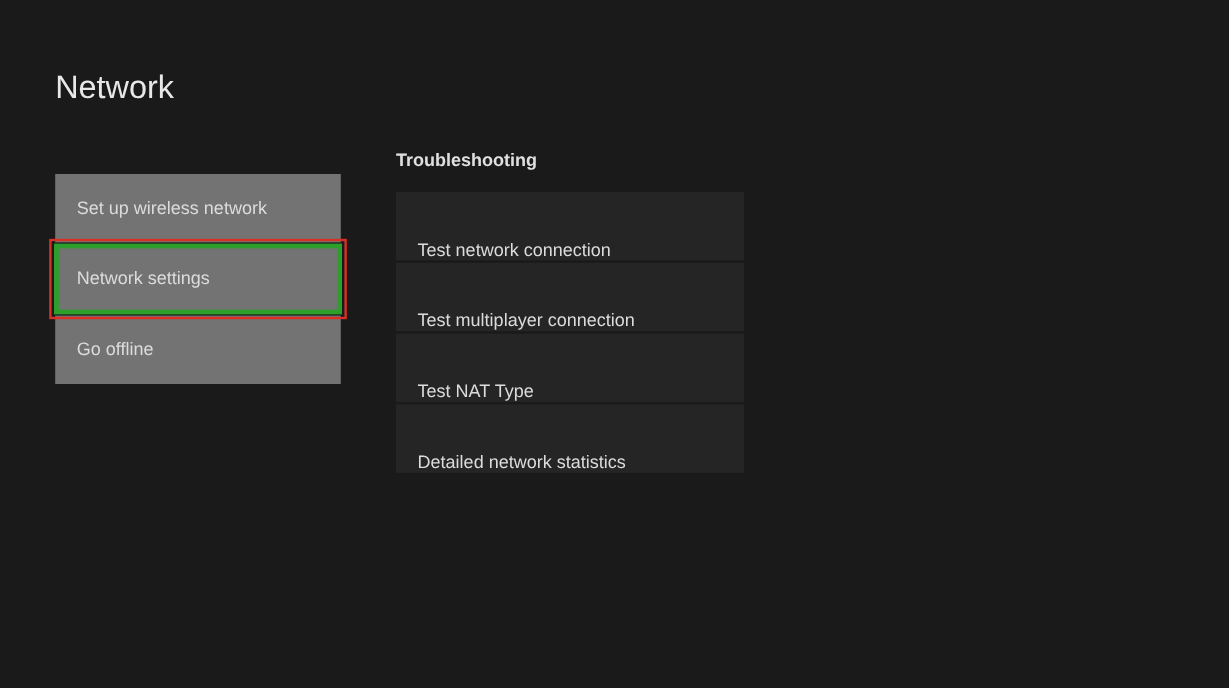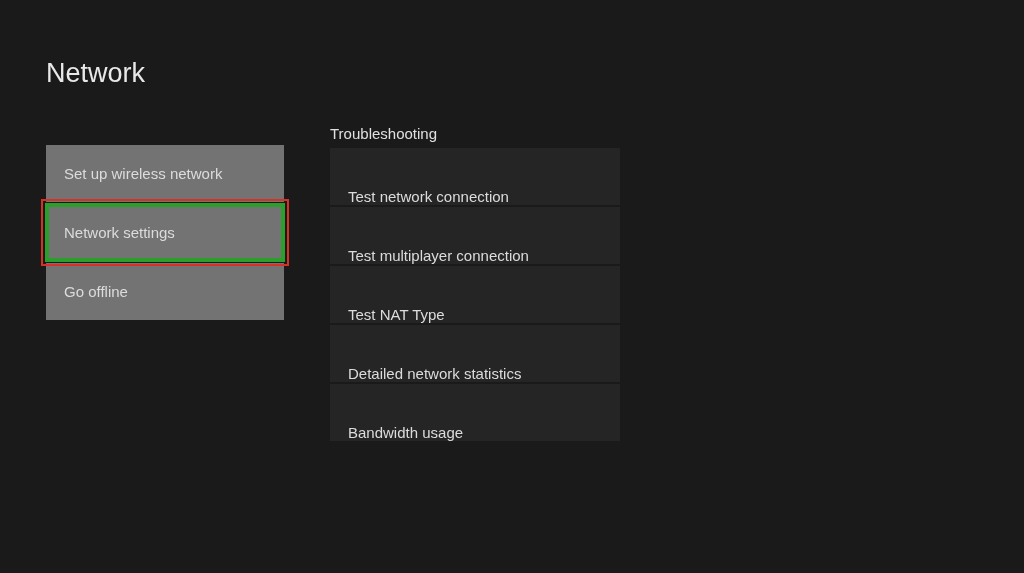--- a/index.html
+++ b/index.html
@@ -98,21 +98,22 @@
     .wired-icon {
       width: 12px;
       height: 16px;
       display: inline-block;
     }
     .right-column {
       width: 290px;
       margin-left: 14px;
     }
     .right-column .section-header {
-      margin-bottom: 6px;
+      margin-bottom: 18px;
+      font-weight: bold;
     }
     .action-button {
       width: 100%;
       height: 57px;
       background-color: #252525;
       color: #dcdcdc;
       font-size: 15px;
       font-weight: 300;
       display: flex;
       align-items: flex-end;
@@ -155,18 +156,15 @@
     </div>
     <div class="action-button">
       <span>Test multiplayer connection</span>
     </div>
     <div class="action-button">
       <span>Test NAT Type</span>
     </div>
     <div class="action-button">
       <span>Detailed network statistics</span>
     </div>
-    <div class="action-button">
-      <span>Bandwidth usage</span>
-    </div>
   </div>
 
 </div>
 
 </body></html>

